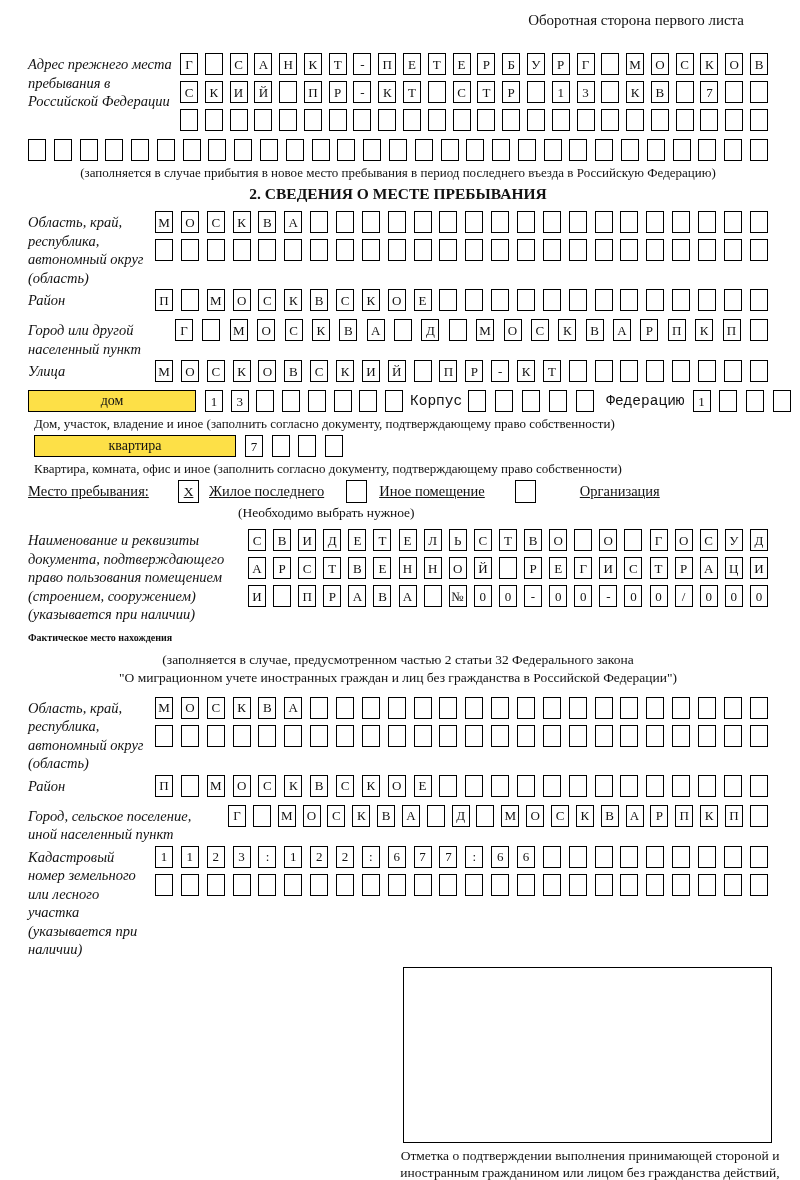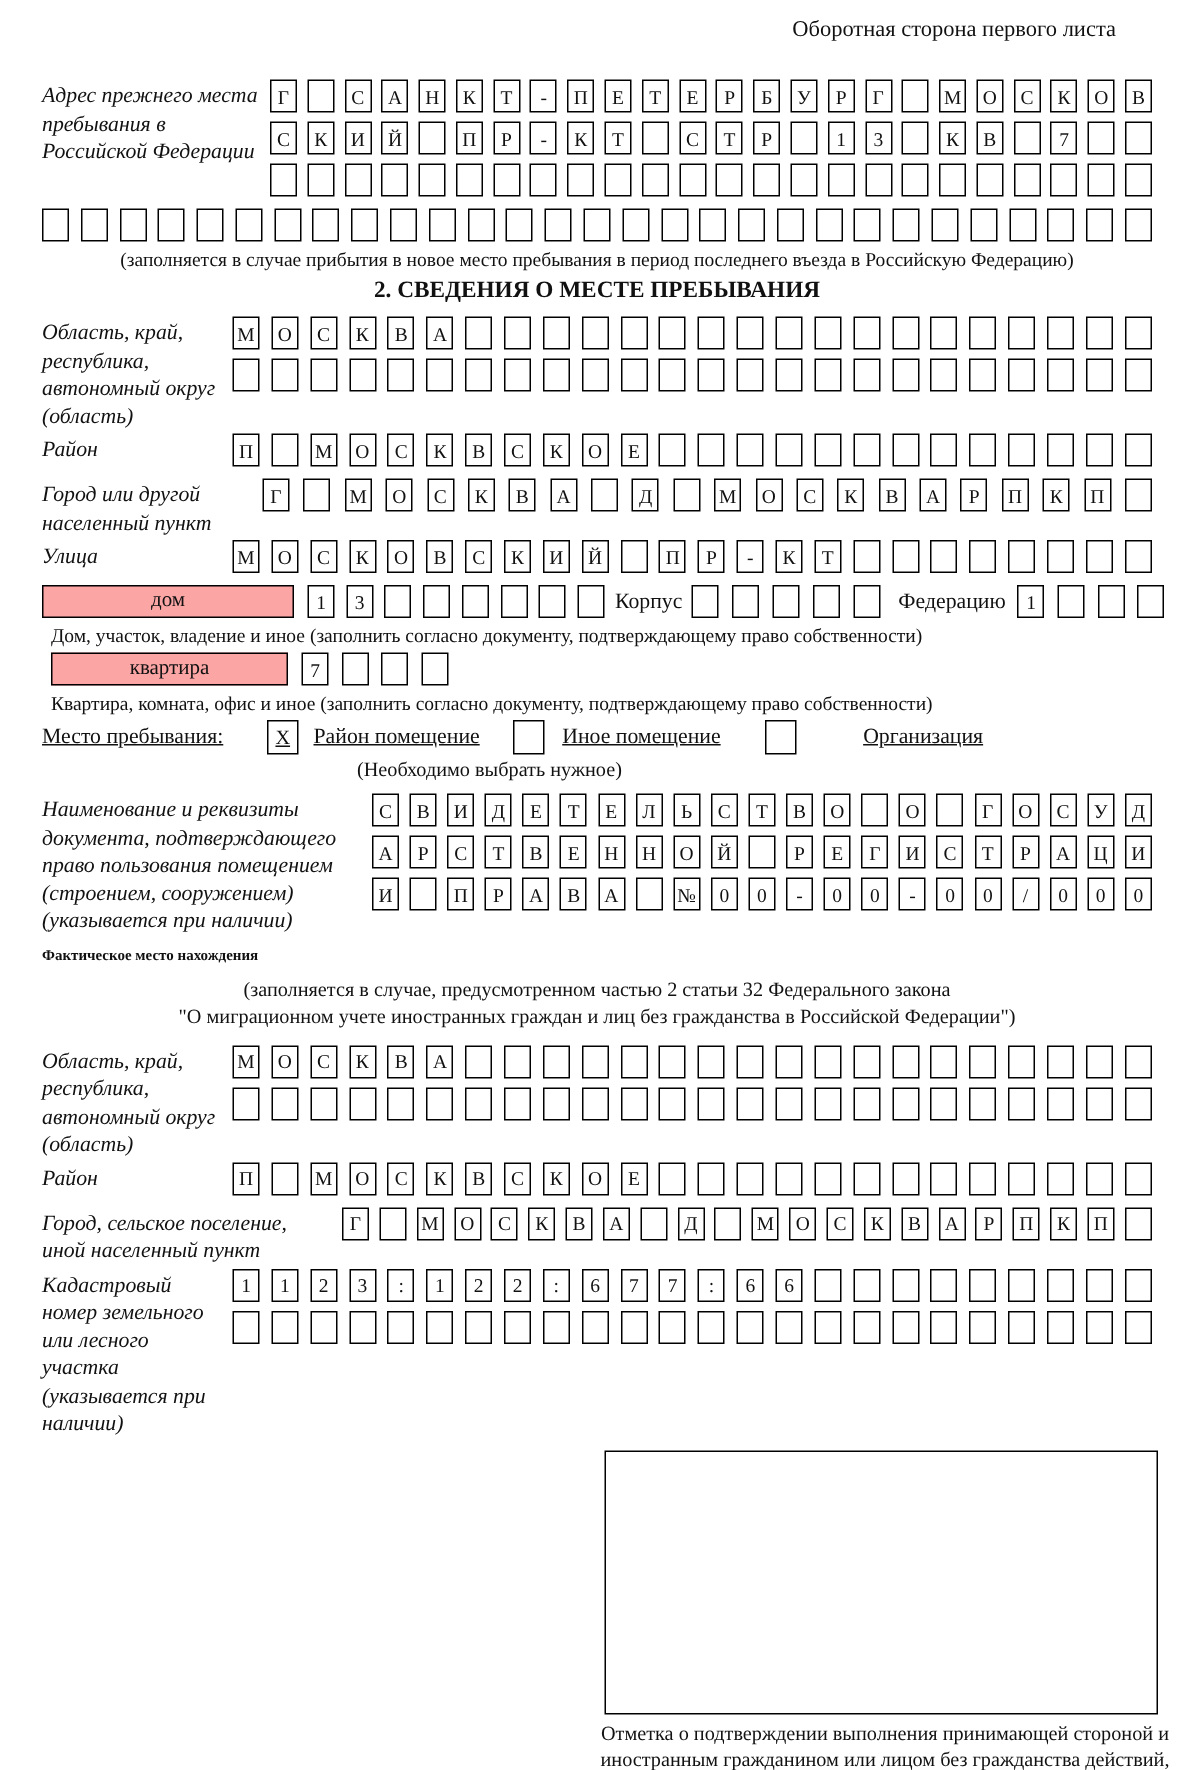--- a/index.html
+++ b/index.html
@@ -45,24 +45,24 @@
     text-align:left;font-weight:bold;font-size:10px;
     margin:8px 0 8px 0;
   }
   .note-line{text-align:center;font-size:13.5px;line-height:18px;}
   .note-block{margin-bottom:10px;}
   
   .segrow{display:flex;align-items:center;margin-bottom:4px;}
   .namedbox{
     flex:none;box-sizing:border-box;border:1.6px solid #000;height:22px;
     display:flex;align-items:center;justify-content:center;
-    font-size:14px;background:#fca5a5;
+    font-size:14px;background:#fde047;
   }
   .seg{flex:none;margin-bottom:0;}
-  .seglabel{flex:none;font-size:14.5px;}
+  .seglabel{flex:none;font-size:14.5px;font-family:Liberation Mono, monospace;}
   
   .stayrow{display:flex;align-items:center;margin-bottom:2px;}
   .staylabel{flex:none;font-size:14.5px;}
   .checkbox{
     flex:none;width:19px;height:21px;border:1.6px solid #000;
     display:flex;align-items:center;justify-content:center;
     font-size:13.5px;background:#fff;
   }
   .stay-note{font-size:13.5px;margin:0 0 8px 0;padding-left:210px;}
   
@@ -378,34 +378,34 @@
     <div class="boxes seg" style="width:98px;margin-left:8px;">
         <span class="box">1</span>
         <span class="box"></span>
         <span class="box"></span>
         <span class="box"></span>
       </div>
   </div>
   <div class="caption indent">Дом, участок, владение и иное (заполнить согласно документу, подтверждающему право собственности)</div>
 
   <div class="segrow" style="margin-top:3px;">
-    <div class="namedbox" style="width:158px;margin-left:6px;">квартира</div>
+    <div class="namedbox" style="width:202px;margin-left:6px;">квартира</div>
     <div class="boxes seg" style="width:98px;margin-left:9px;">
         <span class="box">7</span>
         <span class="box"></span>
         <span class="box"></span>
         <span class="box"></span>
       </div>
   </div>
   <div class="caption indent">Квартира, комната, офис и иное (заполнить согласно документу, подтверждающему право собственности)</div>
 
   <div class="stayrow" style="margin-top:3px;text-decoration:underline;">
     <div class="staylabel" style="width:150px;">Место пребывания:</div>
     <div class="checkbox">X</div>
-    <div class="staylabel" style="margin-left:10px;">Район помещение</div>
+    <div class="staylabel" style="margin-left:10px;">Жилое последнего</div>
     <div class="checkbox" style="margin-left:22px;"></div>
     <div class="staylabel" style="margin-left:12px;">Иное помещение</div>
     <div class="checkbox" style="margin-left:30px;"></div>
     <div class="staylabel" style="margin-left:44px;">Организация</div>
   </div>
   <div class="stay-note">(Необходимо выбрать нужное)</div>
 
   <div class="field">
     <div class="label w220">Наименование и реквизиты документа, подтверждающего право пользования помещением (строением, сооружением) (указывается при наличии)</div>
     <div class="rows">

